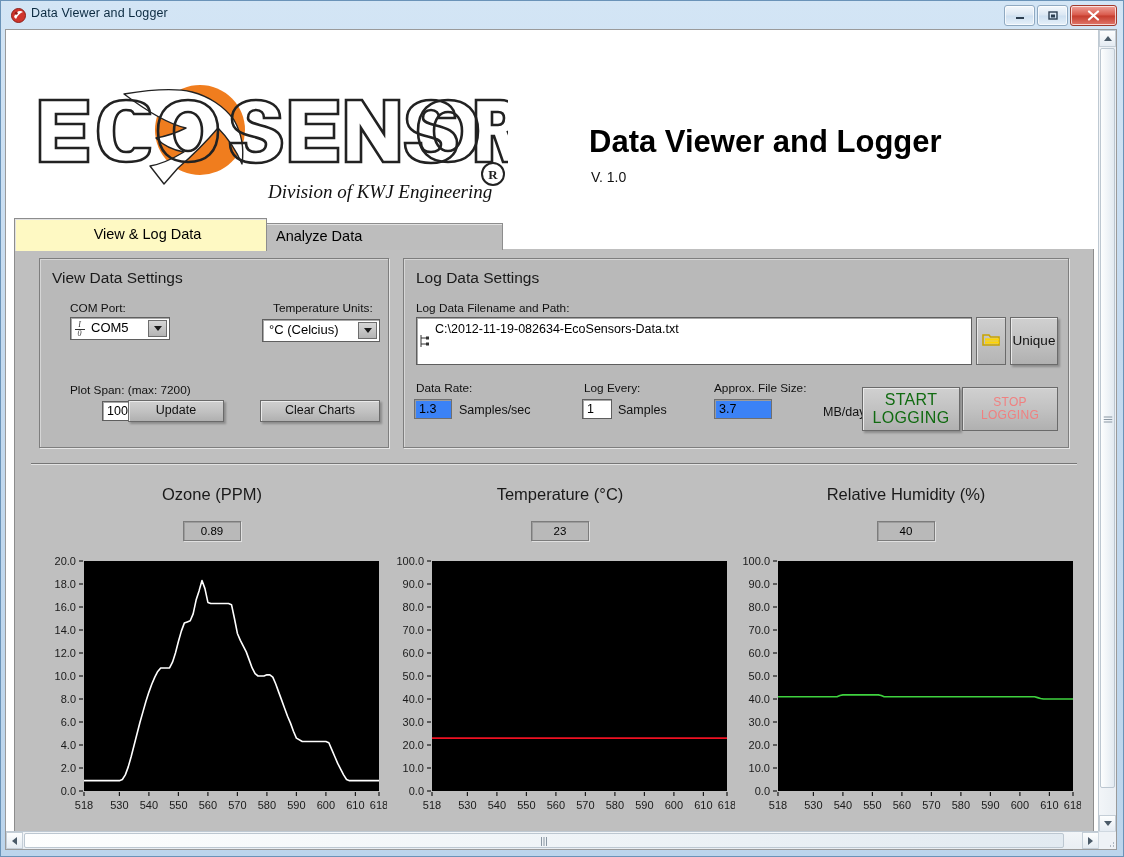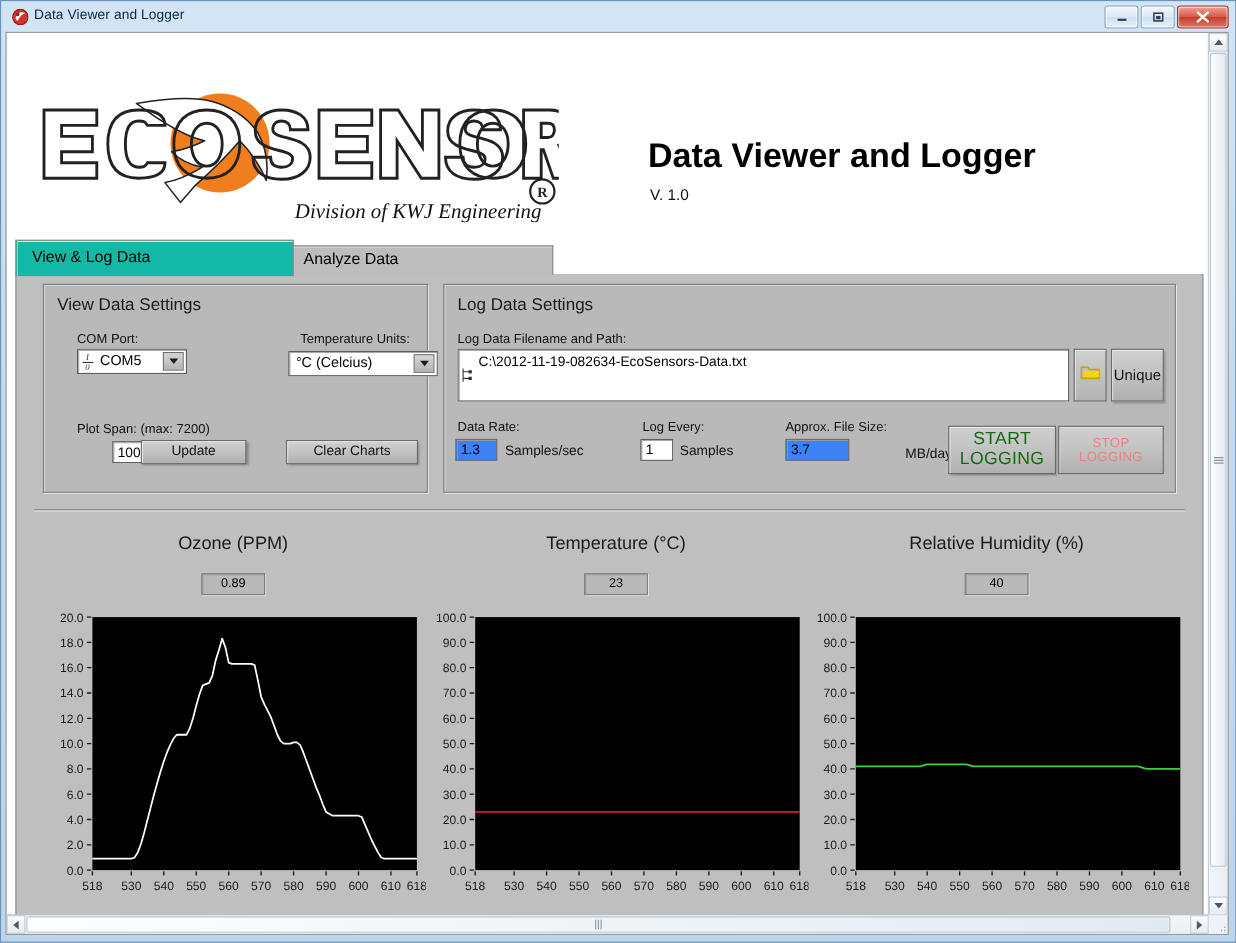--- a/index.html
+++ b/index.html
@@ -75,21 +75,22 @@
     border:1px solid #8d8d8d;
     border-bottom:none;
     box-sizing:border-box;
     font-size:14.5px;color:#000;
     padding-left:14px;
     line-height:30px;
     box-shadow:inset 1px 1px 0 #e2e2e2;
   }
   .tab.active{
     left:8px;width:253px;height:33px;z-index:3;
-    background:#14b8a6;
+    background:#fef9c3;
+    text-align:center;
   }
   .tab.inactive{
     left:255px;width:242px;top:5px;height:27px;z-index:2;
     background:#bdbdbd;line-height:25px;
   }
   
   #tabbody{
     position:absolute;left:8px;top:219px;width:1080px;height:583px;
     background:#bfbfbf;
     border:1px solid #8d8d8d;
@@ -339,21 +340,21 @@
                 <span class="bar"></span>
                 <i>0</i>
             </span>
             <span class="cval">COM5</span>
             <span class="arrowbox">
                 <span class="tri"></span>
               </span>
           </div>
 
           <div class="fieldlabel" style="left:208px;top:42px;margin-left:25px;">Temperature Units:</div>
-          <div class="combo wide" style="left:222px;top:60px;width:136px;padding-left:36px;">
+          <div class="combo wide" style="left:222px;top:60px;width:118px;padding-left:36px;">
             <span class="cval">°C (Celcius)</span>
             <span class="arrowbox">
                 <span class="tri"></span>
               </span>
           </div>
 
           <div class="fieldlabel" style="left:30px;top:124px;">Plot Span: (max: 7200)</div>
           <div class="tinput" style="left:30px;top:142px;width:56px;height:20px;margin-left:32px;">100</div>
           <div class="btn small" style="left:88px;top:141px;width:96px;height:22px;">Update</div>
           <div class="btn small" style="left:220px;top:141px;width:120px;height:22px;">Clear Charts</div>

